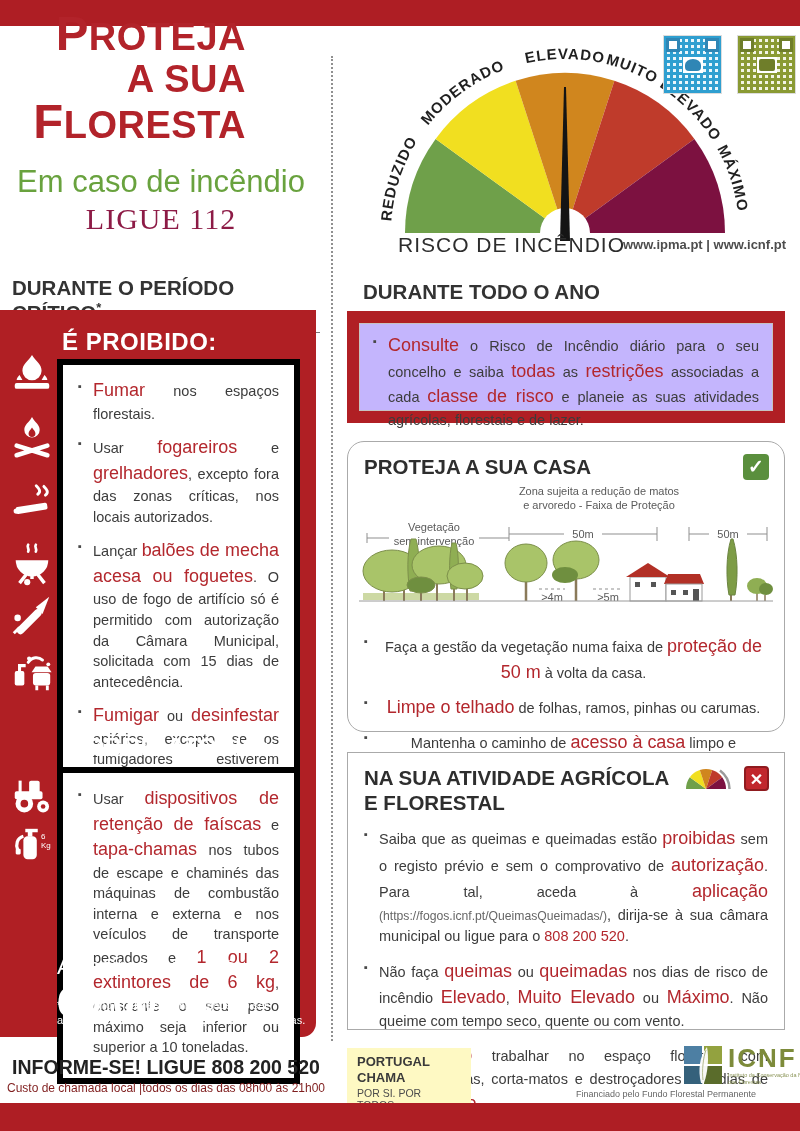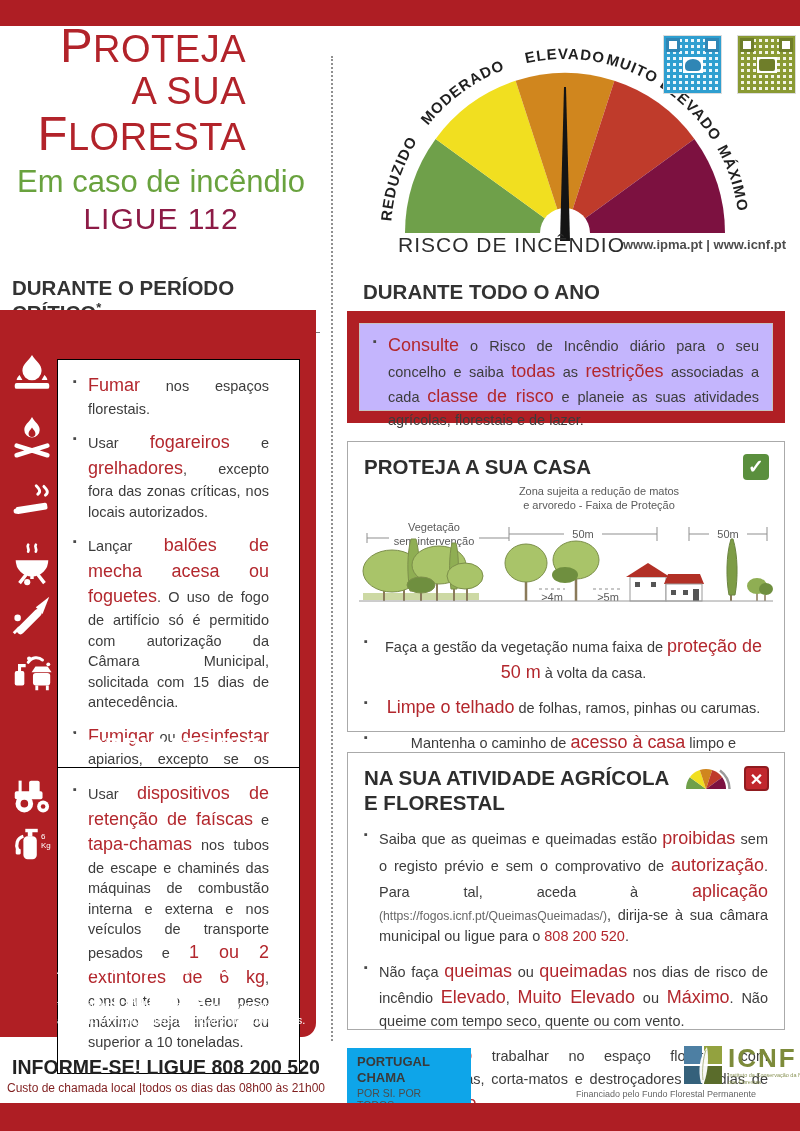--- a/index.html
+++ b/index.html
@@ -3,28 +3,28 @@
 <meta charset="utf-8">
 <style>
   html,body{margin:0;padding:0;background:#fff;}
   .page{position:relative;width:800px;height:1131px;background:#fff;overflow:hidden;
         font-family:"Liberation Sans",sans-serif;color:#3a3a3a;}
   .bar{position:absolute;left:0;width:800px;background:#ae1e24;}
   .bar.top{top:0;height:26px;}
   .bar.bottom{top:1103px;height:28px;}
 
   
-  .title{position:absolute;left:18px;top:24px;width:228px;text-align:right;
-         color:#b2232a;font-weight:normal;font-size:38px;line-height:42px;letter-spacing:.5px;}
+  .title{position:absolute;left:18px;top:12px;width:228px;text-align:right;
+         color:#b2232a;font-weight:bold;font-size:38px;line-height:42px;letter-spacing:.5px;}
   .title .line{display:block;}
   .title .bigfirst::first-letter{font-size:49px;}
   .em-green{position:absolute;left:2px;top:164px;width:318px;text-align:center;
             color:#69a23e;font-size:31px;}
   .em-ligue{position:absolute;left:2px;top:202px;width:318px;text-align:center;
-            color:#8d1b46;font-size:30px;letter-spacing:1px;}
+            color:#8d1b46;font-size:30px;letter-spacing:1px;font-family:Liberation Serif, serif;}
 
   .vdots{position:absolute;left:331px;top:56px;height:985px;border-left:2px dotted #909090;}
 
   
   .gauge-svg{position:absolute;left:340px;top:35px;}
   .gauge-label{font-size:15px;font-weight:bold;fill:#1f1f1f;letter-spacing:1px;}
   .gauge-caption{font-size:21px;fill:#2d2d2d;letter-spacing:1px;}
   .gauge-sites{font-size:13px;font-weight:bold;fill:#4d4d4d;}
 
   .qr{position:absolute;width:57px;height:57px;border:1px solid #ddd;}
@@ -50,21 +50,21 @@
   .sec-h.left{left:12px;top:276px;width:308px;}
   .sec-h.right{left:347px;top:280px;width:438px;text-indent:16px;}
   .sec-h sup{font-size:13px;}
 
   
   .panel{position:absolute;left:0;top:310px;width:316px;height:727px;background:#b01f24;
          border-radius:0 0 14px 0;}
   .panel .heading{position:absolute;left:62px;color:#fff;font-weight:bold;font-size:24px;letter-spacing:.5px;}
   .h-proibido{top:18px;} .h-obrigatorio{top:423px;}
   .wcard{position:absolute;left:57px;width:243px;background:#fff;box-sizing:border-box;
-         padding:13px 30px 9px 15px;border:1px solid #000000;}
+         padding:13px 15px 9px 15px;border:6px solid #000000;}
   .wcard.c1{top:49px;} .wcard.c2{top:457px;}
   .bullet{position:relative;padding-left:15px;margin:0 0 11px 0;font-size:14.5px;
           line-height:1.42;text-align:justify;color:#3c3c3c;}
   .bullet::before{content:"▪";position:absolute;left:0;top:1px;font-size:11px;color:#474747;}
   .em-lg{color:#b3272d;font-size:1.24em;}
   .em-sm{color:#b3272d;}
   .em-xs{font-size:.84em;color:#666;}
 
   .sicon{position:absolute;left:9px;width:46px;height:46px;}
   .sicon svg{width:100%;height:100%;}
@@ -79,39 +79,39 @@
   .informe-sub{position:absolute;left:0;top:1081px;width:332px;text-align:center;
            font-size:12px;color:#7f1d1d;}
 
   
   .consulte{position:absolute;left:347px;top:311px;width:438px;height:112px;background:#b01f24;box-sizing:border-box;padding:12px;}
   .consulte .inner{background:#c4b5fd;border:1px solid #c6c2c2;height:100%;box-sizing:border-box;
                    padding:9px 13px;font-size:14.5px;line-height:1.5;text-align:justify;}
   .consulte .inner .bullet{margin:0;}
 
   .box{position:absolute;left:347px;width:438px;background:#fff;border:1.5px solid #aaa;box-sizing:border-box;}
-  .box.casa{top:441px;height:291px;}
+  .box.casa{top:441px;height:291px;border-radius:17px;}
   .box.atividade{top:752px;height:278px;}
   .box-title{font-size:20.5px;font-weight:bold;color:#2e2e2e;margin:12px 16px 0 16px;line-height:25px;}
   .check-icon{position:absolute;right:15px;top:12px;width:26px;height:26px;background:#5a8f3d;
               border-radius:4px;color:#fff;font-size:19px;font-weight:bold;text-align:center;line-height:26px;}
   .x-icon{position:absolute;right:15px;top:13px;width:25px;height:25px;background:#c1272d;border:2px solid #8f1b1f;
           border-radius:4px;color:#fff;font-size:16px;font-weight:bold;text-align:center;line-height:23px;box-sizing:border-box;}
   .minigauge{position:absolute;right:50px;top:10px;}
   .diagram{margin:2px 8px 0 8px;}
   .casa-bullets{margin:2px 16px 0 16px;font-size:14.5px;}
   .casa-bullets .bullet{margin-bottom:9px;line-height:1.45;text-align:center;}
   .ativ-bullets{margin:10px 16px 0 16px;font-size:14.5px;}
   .ativ-bullets .bullet{margin-bottom:10px;line-height:1.48;}
 
   .diagram text{font-size:11px;fill:#5a5a5a;}
   .diagram .dim{stroke:#8f8f8f;stroke-width:1;fill:none;}
 
   
-  .campaign{position:absolute;left:347px;top:1048px;width:124px;background:#0ea5e9;
+  .campaign{position:absolute;left:347px;top:1048px;width:124px;background:#fef9c3;
             padding:6px 10px;box-sizing:border-box;}
   .campaign .l1{font-size:13px;font-weight:bold;color:#3a3a3a;line-height:1.2;}
   .campaign .sub{font-size:10.5px;color:#4c4c4c;margin-top:2px;}
   .icnf-logo{position:absolute;left:684px;top:1046px;display:flex;align-items:flex-start;}
   .icnf-text{margin-left:6px;}
   .icnf-name{font-size:26px;font-weight:bold;color:#7d8b3a;line-height:24px;letter-spacing:2px;}
   .icnf-sub{font-size:5.5px;color:#8a9456;width:100px;line-height:1.2;margin-top:2px;}
   .funding{position:absolute;left:532px;top:1089px;width:224px;text-align:right;font-size:9px;color:#666;}
 </style>
 </head>
@@ -154,20 +154,21 @@
       <span class="glyph"></span>
     </div>
   <div class="qr icnf">
       <span class="glyph"></span>
     </div>
 
   <div class="sec-h left"><span>DURANTE O PERÍODO CRÍTICO</span><sup>*</sup></div>
   <div class="sec-h right">DURANTE TODO O ANO</div>
 
   <div class="panel">
+    <div class="heading h-proibido">É PROIBIDO:</div>
 
     <div class="sicon" style="top:42px">
       <svg viewBox="0 0 24 24" fill="#fff">
           <path d="M12 1.5C10 5 7 6 7 9.8a5 5 0 0 0 10 0C17 6 14 5 12 1.5z"></path>
           <rect x="3" y="16.2" width="18" height="3" rx="1"></rect>
           <path d="M5.5 12c-.8 1-1.5 1.6-1.5 2.6h3z"></path>
           <path d="M18.5 12c.8 1 1.5 1.6 1.5 2.6h-3z"></path>
         </svg>
     </div>
     <div class="sicon" style="top:104px">

